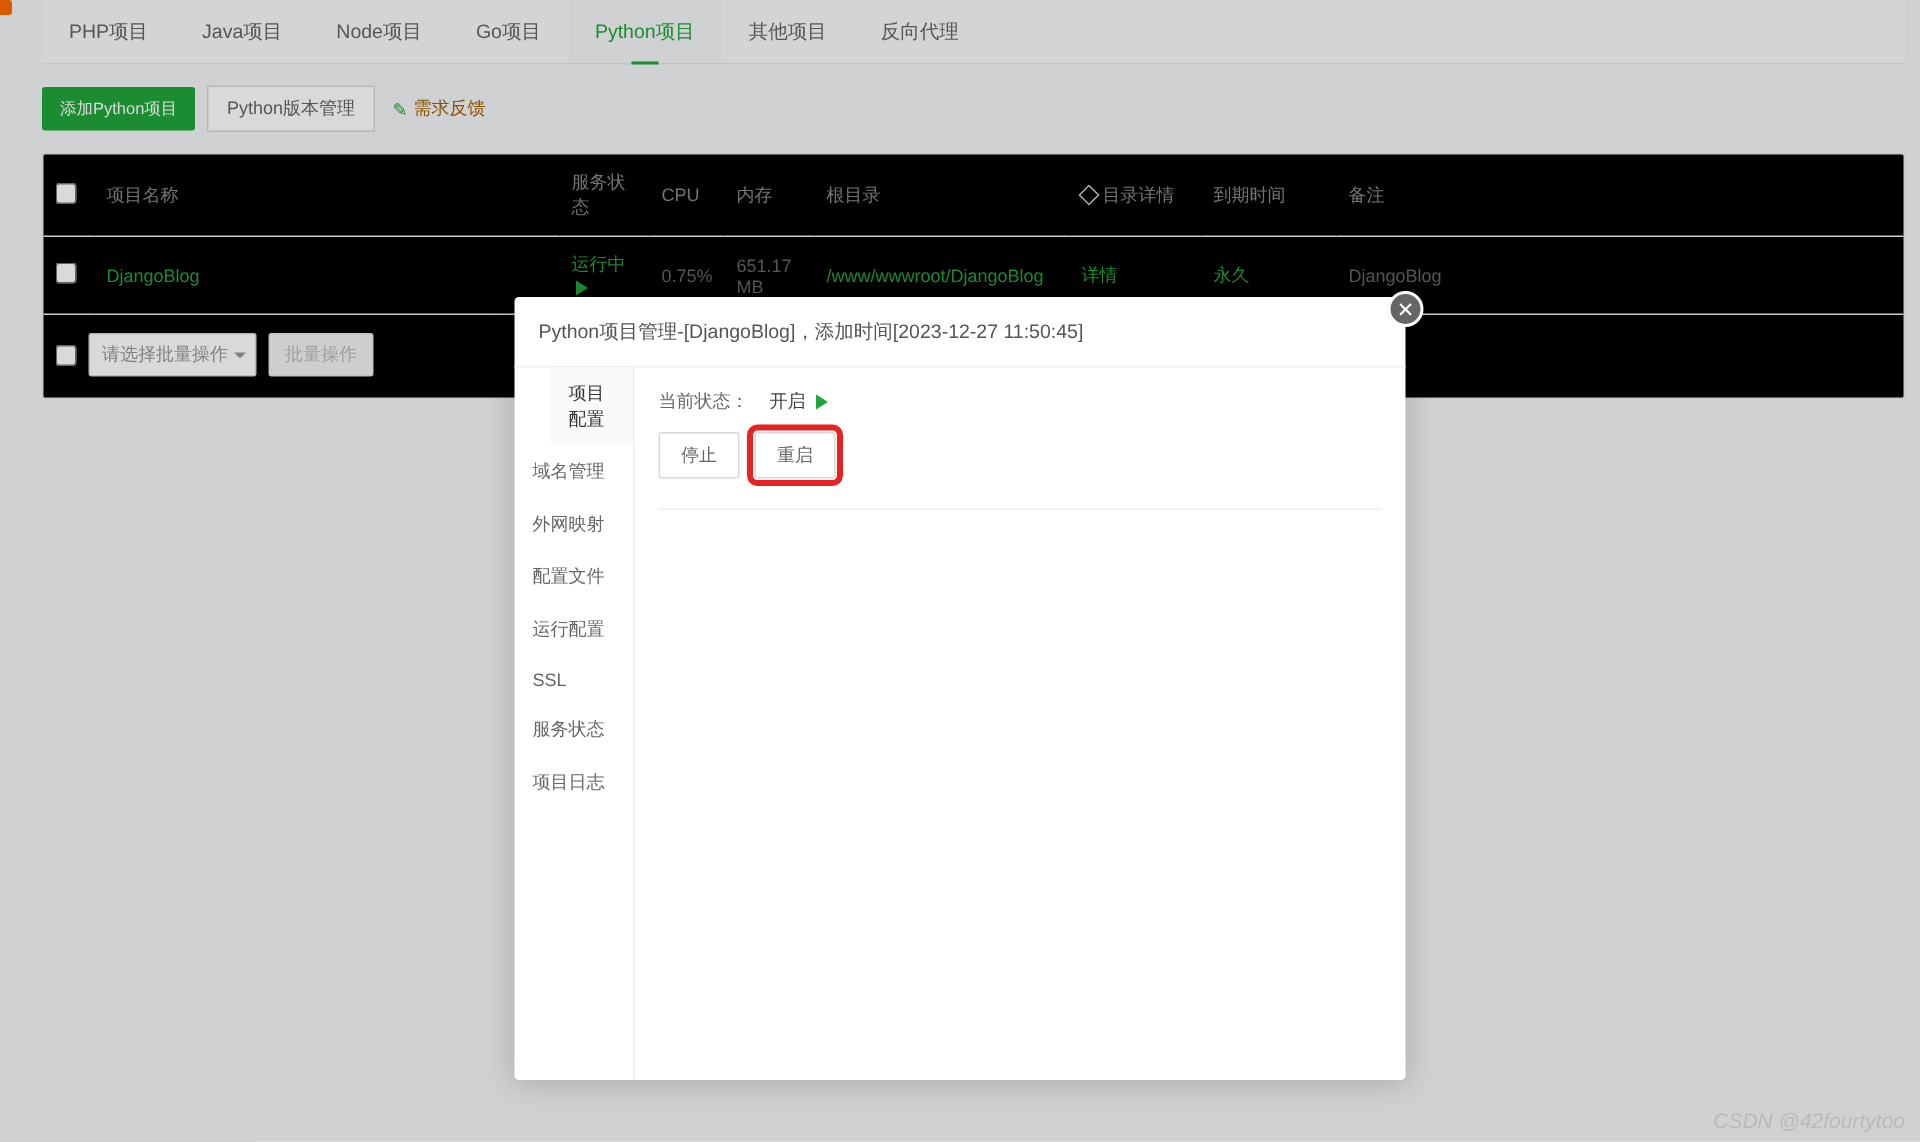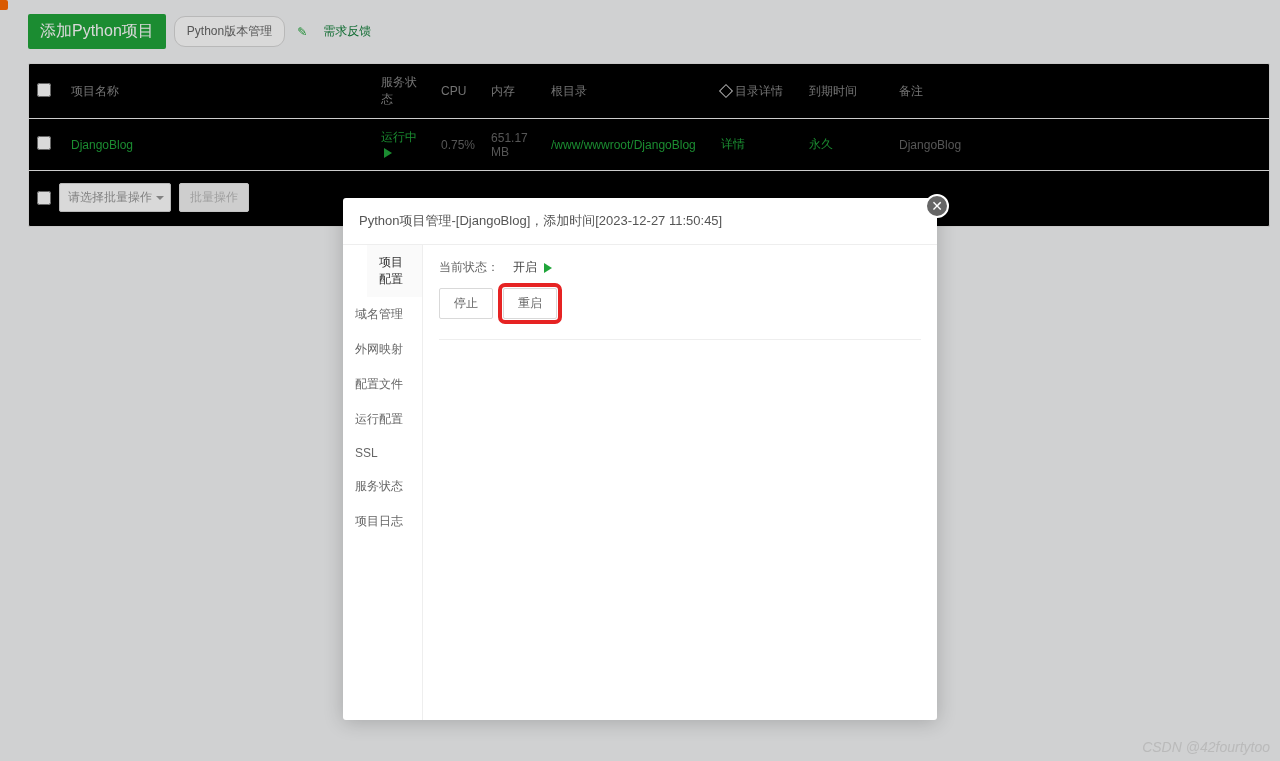--- a/index.html
+++ b/index.html
@@ -8,23 +8,23 @@
     .sidebar-hint { position: absolute; left: 0; top: 0; width: 8px; height: 10px; background: #ff6a00; border-radius: 0 2px 2px 0; }
 
     .main { margin-left: 18px; padding: 0 10px; }
 
     .tabs { display: flex; border-bottom: 1px solid #e5e5e5; background: #fafafa; }
     .tab { padding: 0 18px; height: 42px; line-height: 42px; color: #666; cursor: pointer; position: relative; font-size: 13px; }
     .tab.active { color: #20a53a; background: #f5f6f7; }
     .tab.active::after { content: ""; position: absolute; bottom: -1px; left: 50%; transform: translateX(-50%); width: 18px; height: 2px; background: #20a53a; }
 
     .toolbar { display: flex; align-items: center; gap: 8px; padding: 14px 0; }
-    .btn-primary { background: #20a53a; color: #fff; border: none; padding: 7px 12px; border-radius: 2px; font-size: 16px; cursor: pointer; }
-    .btn-secondary { background: #fff; color: #666; border: 1px solid #d9d9d9; padding: 6px 12px; border-radius: 11px; font-size: 12px; cursor: pointer; }
-    .feedback { color: #15803d; font-size: 12px; cursor: pointer; display: inline-flex; align-items: center; gap: 16px; margin-left: 4px; }
+    .btn-primary { background: #20a53a; color: #fff; border: none; padding: 7px 12px; border-radius: 2px; font-size: 11px; cursor: pointer; }
+    .btn-secondary { background: #fff; color: #666; border: 1px solid #d9d9d9; padding: 6px 12px; border-radius: 0; font-size: 12px; cursor: pointer; }
+    .feedback { color: #a16207; font-size: 12px; cursor: pointer; display: inline-flex; align-items: center; gap: 4px; margin-left: 4px; }
     .edit-ico::before { content: "✎"; color: #20a53a; font-size: 12px; }
 
     .panel { background: #000000; border: 1px solid #ececec; border-radius: 2px; padding: 0 0 14px 0; }
 
     table { width: 100%; border-collapse: collapse; }
     th, td { text-align: left; padding: 10px 8px; font-size: 12px; border-bottom: 1px solid #f0f0f0; }
     th { color: #888; font-weight: normal; }
     td { color: #666; }
     .link-green { color: #20a53a; cursor: pointer; }
     .chk { width: 14px; height: 14px; }
@@ -59,20 +59,29 @@
     .link-accent { color: #20a53a; cursor: pointer; }
 
     .watermark { position: absolute; bottom: 6px; right: 10px; color: rgba(180,180,180,.8); font-size: 14px; font-style: italic; }
   </style>
 </head>
 <body>
 
 <div class="sidebar-hint"></div>
 
 <div class="main">
+  <div class="tabs">
+    <div class="tab">PHP项目</div>
+    <div class="tab">Java项目</div>
+    <div class="tab">Node项目</div>
+    <div class="tab">Go项目</div>
+    <div class="tab active">Python项目</div>
+    <div class="tab">其他项目</div>
+    <div class="tab">反向代理</div>
+  </div>
 
   <div class="toolbar">
     <button class="btn-primary">添加Python项目</button>
     <button class="btn-secondary">Python版本管理</button>
     <span class="feedback">
         <span class="edit-ico"></span>
         <span>需求反馈</span>
       </span>
   </div>
 

